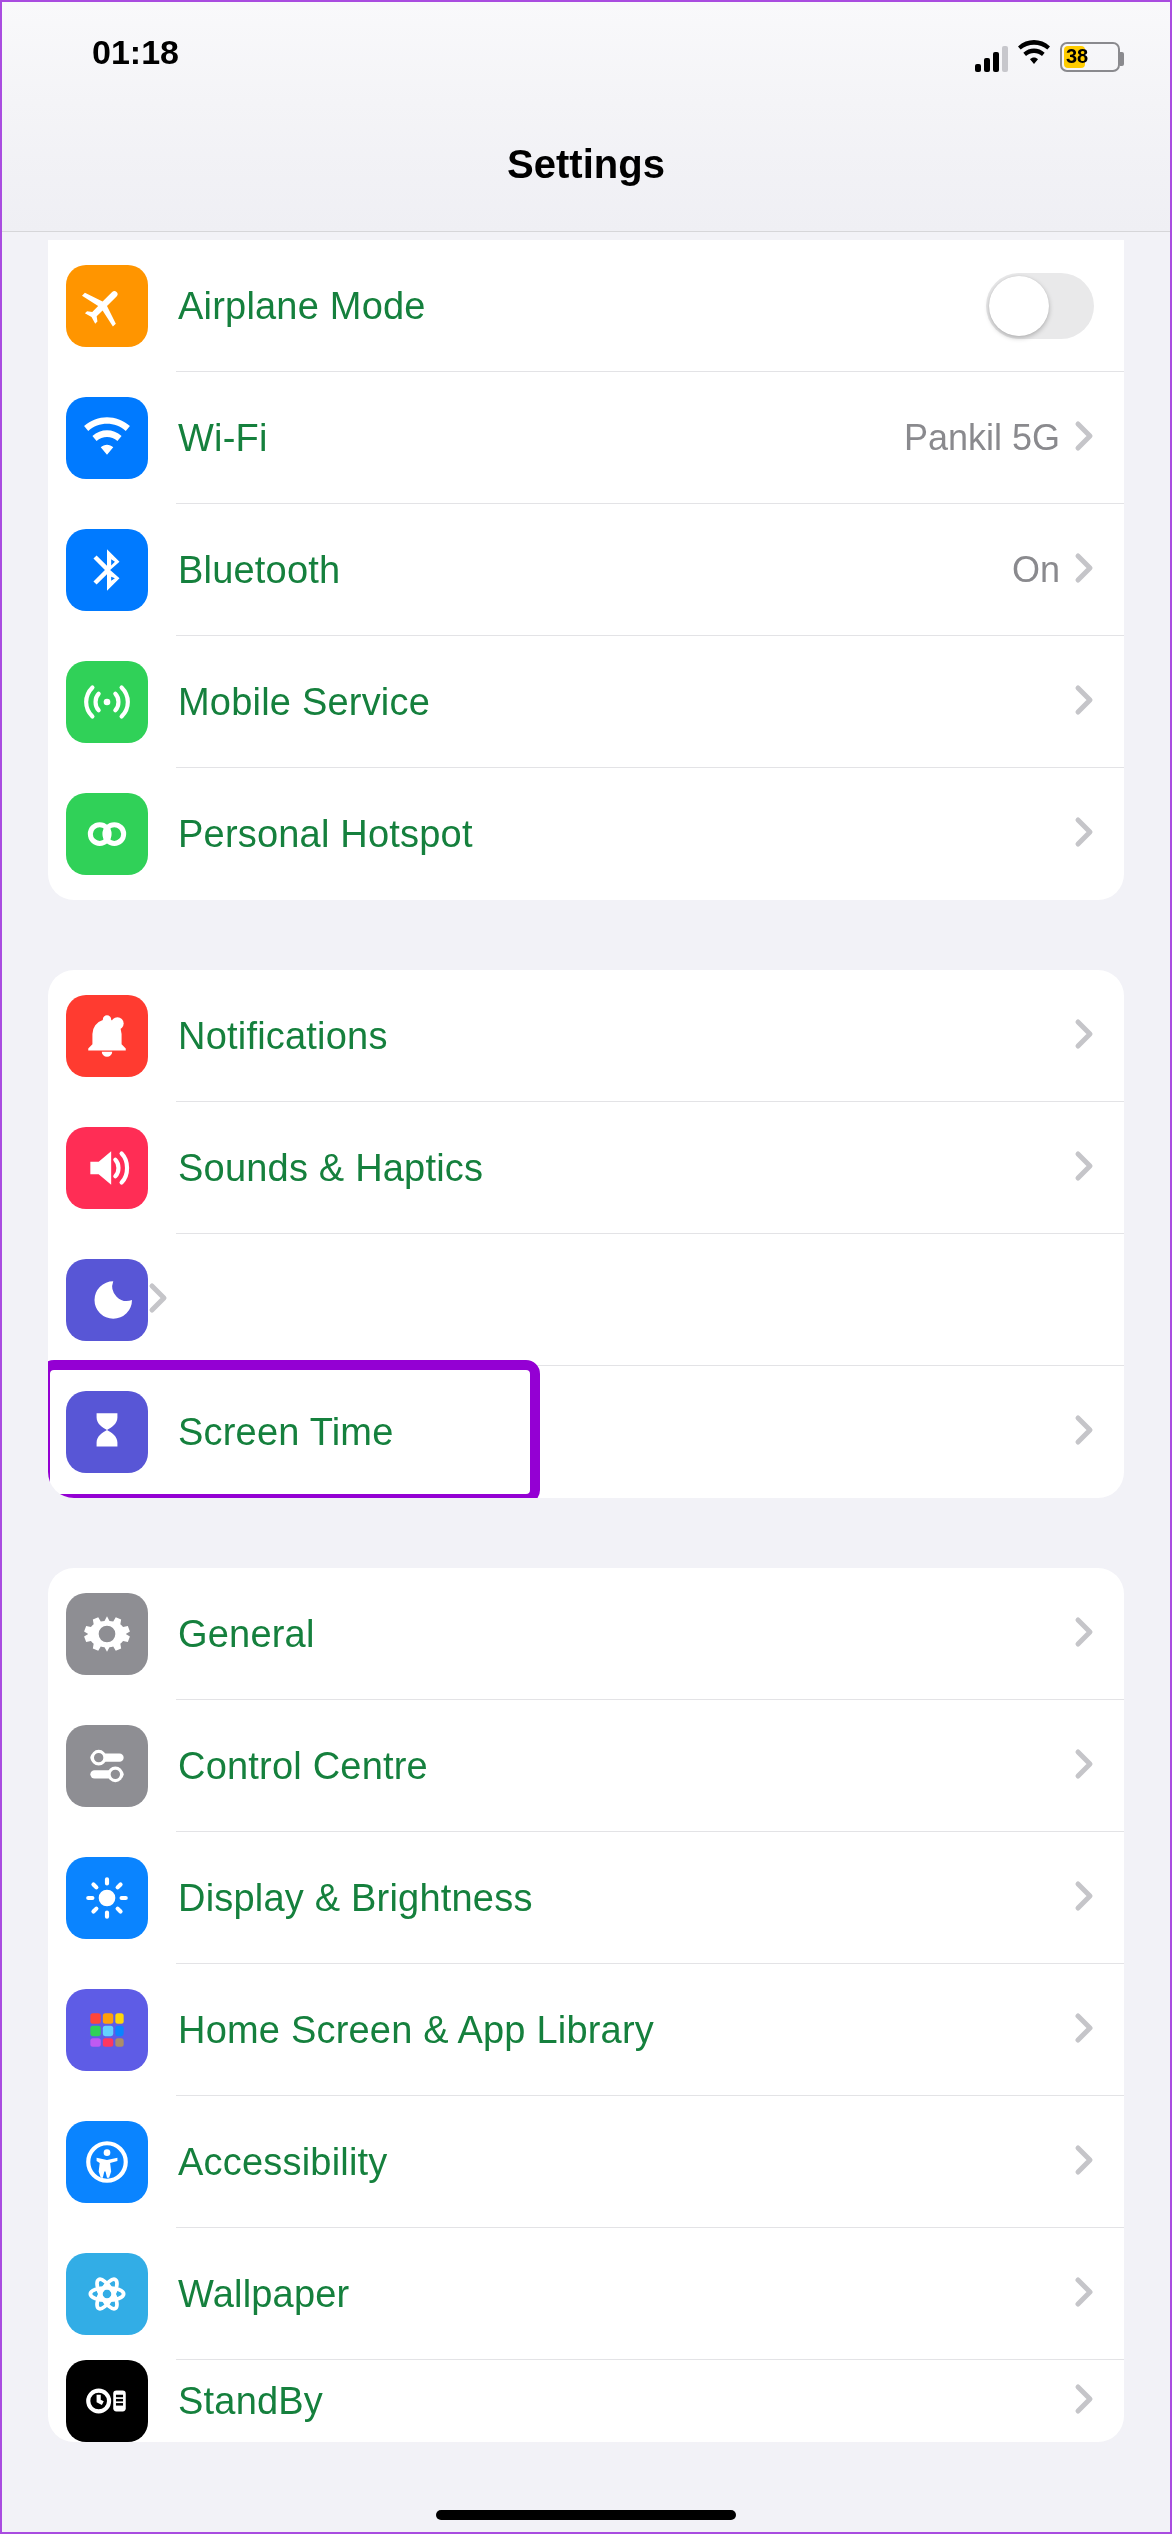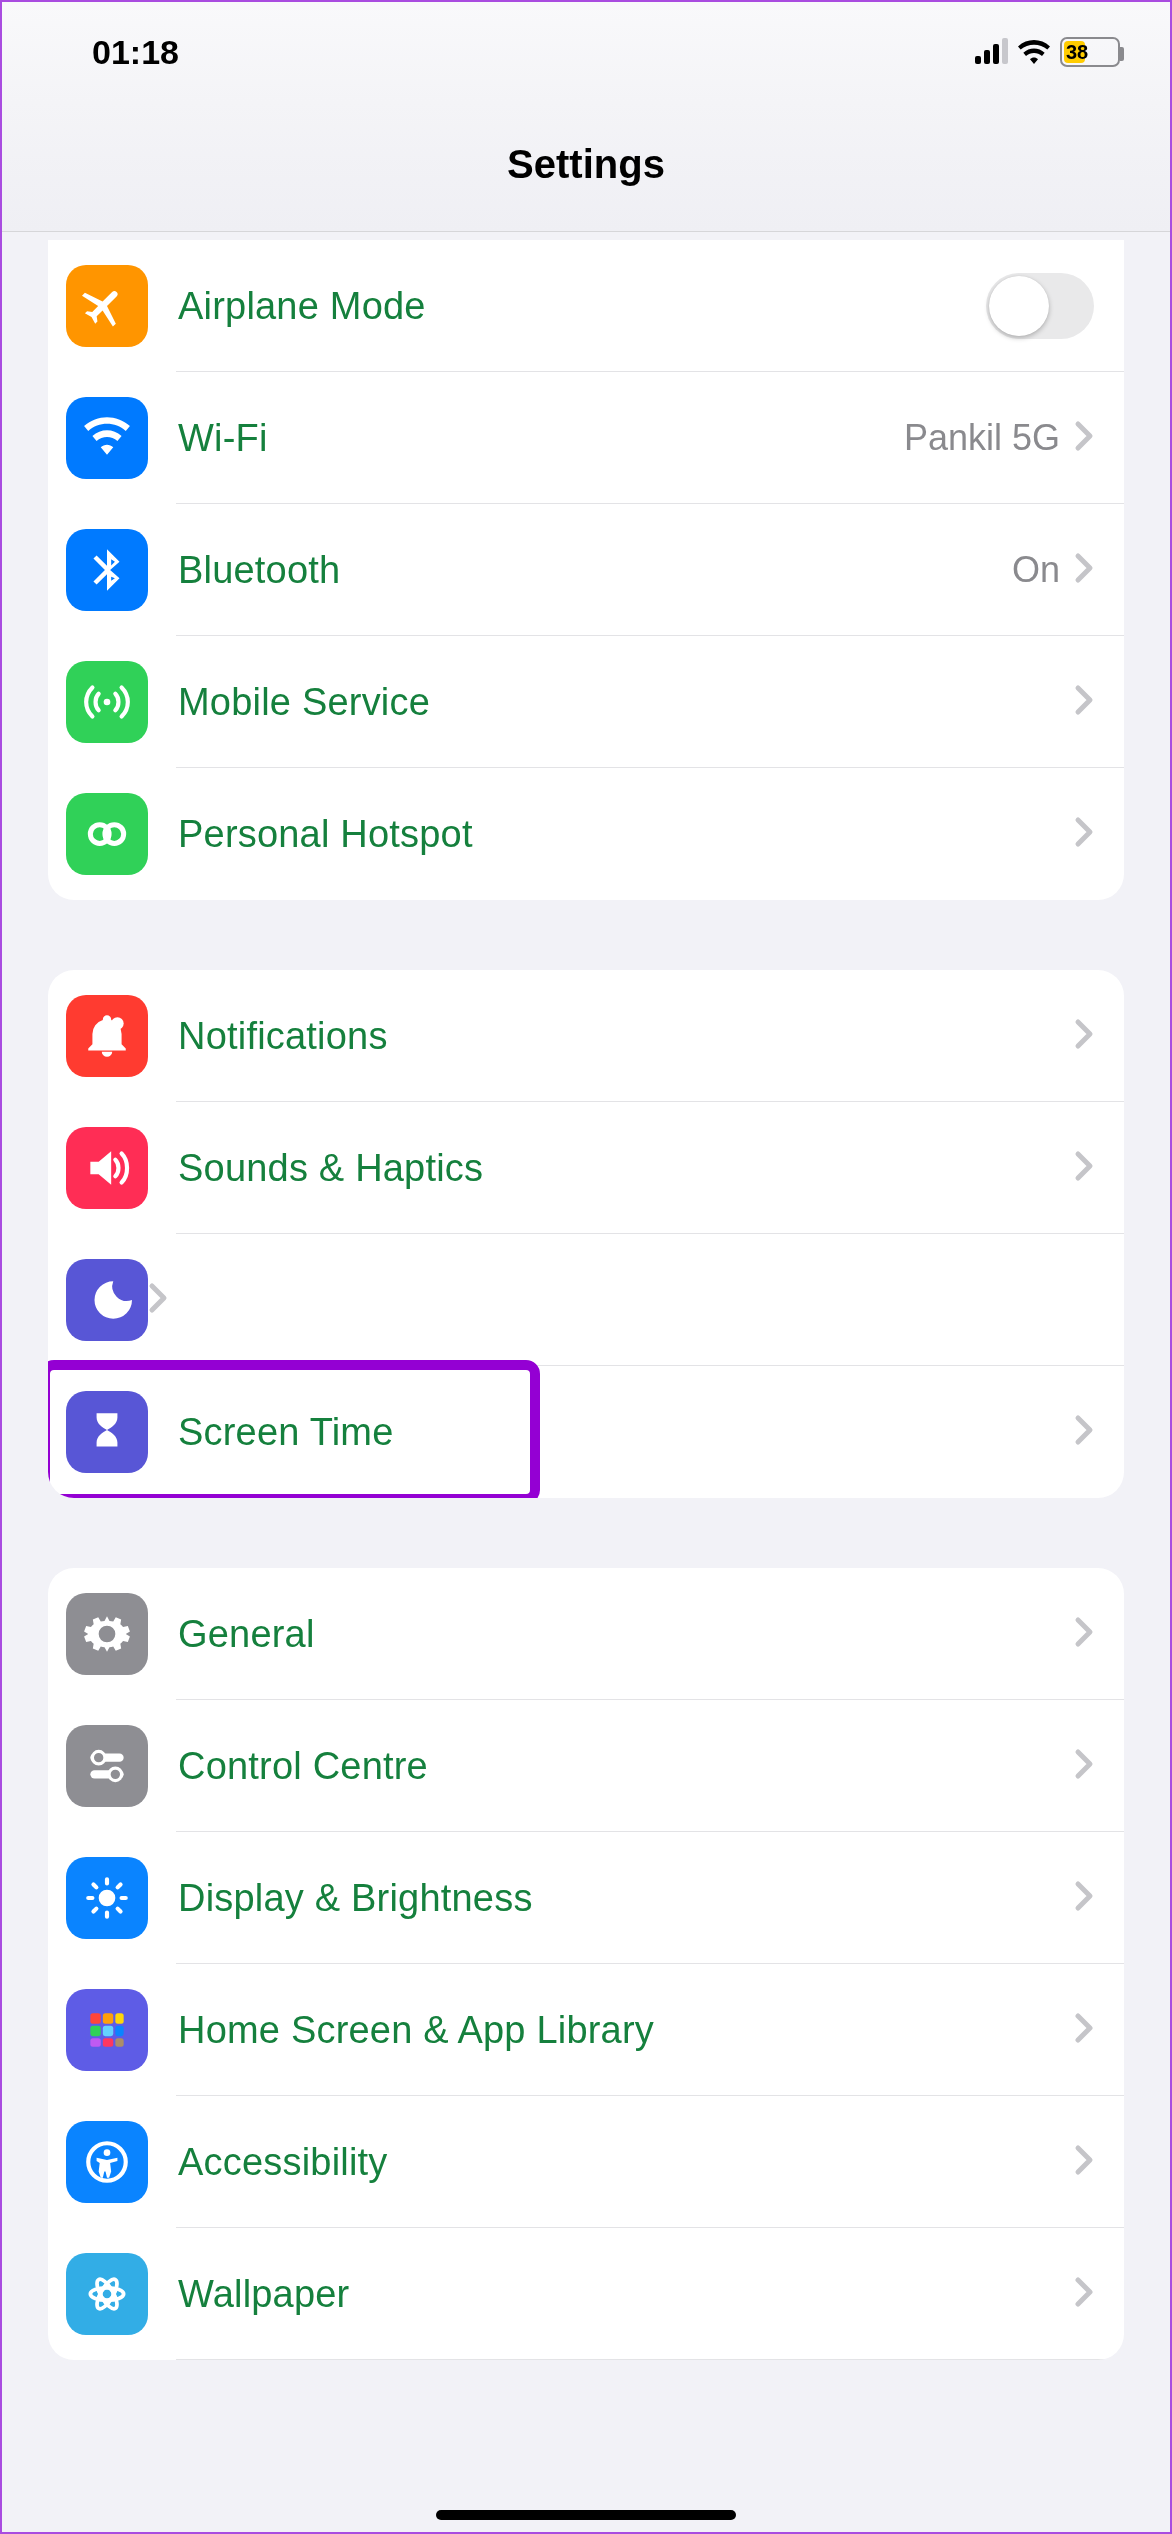--- a/index.html
+++ b/index.html
@@ -29,21 +29,21 @@
     height: 100px;
     display: flex;
     align-items: center;
     justify-content: space-between;
     padding: 0 50px 0 90px;
     font-size: 34px;
     font-weight: 600;
     color: #000;
     background: linear-gradient(#f9f9fb,#f4f4f7);
   }
-  .status-right { display: flex; align-items: center; gap: 10px; }
+  .status-right { display: flex; align-items: flex-end; gap: 10px; }
   .battery {
     display: inline-flex;
     align-items: center;
     position: relative;
     width: 60px; height: 30px;
     border: 2px solid #8a8a8e;
     border-radius: 7px;
     background: #fff0;
   }
   .battery::after{
@@ -424,18 +424,34 @@
                 <ellipse cx="12" cy="12" rx="8" ry="3" transform="rotate(-60 12 12)"></ellipse>
               </g>
             </svg>
         </span>
         <span class="label">Wallpaper</span>
         <span class="chev"><svg width="20" height="32" viewBox="0 0 10 16">
               <path fill="none" stroke="#c5c5c9" stroke-width="2.5" stroke-linecap="round" stroke-linejoin="round" d="M2 2l6 6-6 6"></path>
             </svg></span>
         <span class="sep"></span>
       </div>
+      <div class="row" style="min-height:80px;">
+        <span class="iconbox ic-black">
+          <svg viewBox="0 0 24 24">
+              <circle cx="8" cy="12" r="5" fill="none" stroke="#fff" stroke-width="2"></circle>
+              <path stroke="#fff" stroke-width="2" d="M8 9v3l2 1"></path>
+              <rect x="15" y="7" width="6" height="10" rx="1.5" fill="#fff"></rect>
+              <rect x="16.3" y="9" width="3.4" height="1.2" fill="#000"></rect>
+              <rect x="16.3" y="11" width="3.4" height="1.2" fill="#000"></rect>
+              <rect x="16.3" y="13" width="3.4" height="1.2" fill="#000"></rect>
+            </svg>
+        </span>
+        <span class="label">StandBy</span>
+        <span class="chev"><svg width="20" height="32" viewBox="0 0 10 16">
+              <path fill="none" stroke="#c5c5c9" stroke-width="2.5" stroke-linecap="round" stroke-linejoin="round" d="M2 2l6 6-6 6"></path>
+            </svg></span>
+      </div>
     </div>
 
   </div>
 
   <div class="homebar"></div>
 </div>
 
 </body></html>

